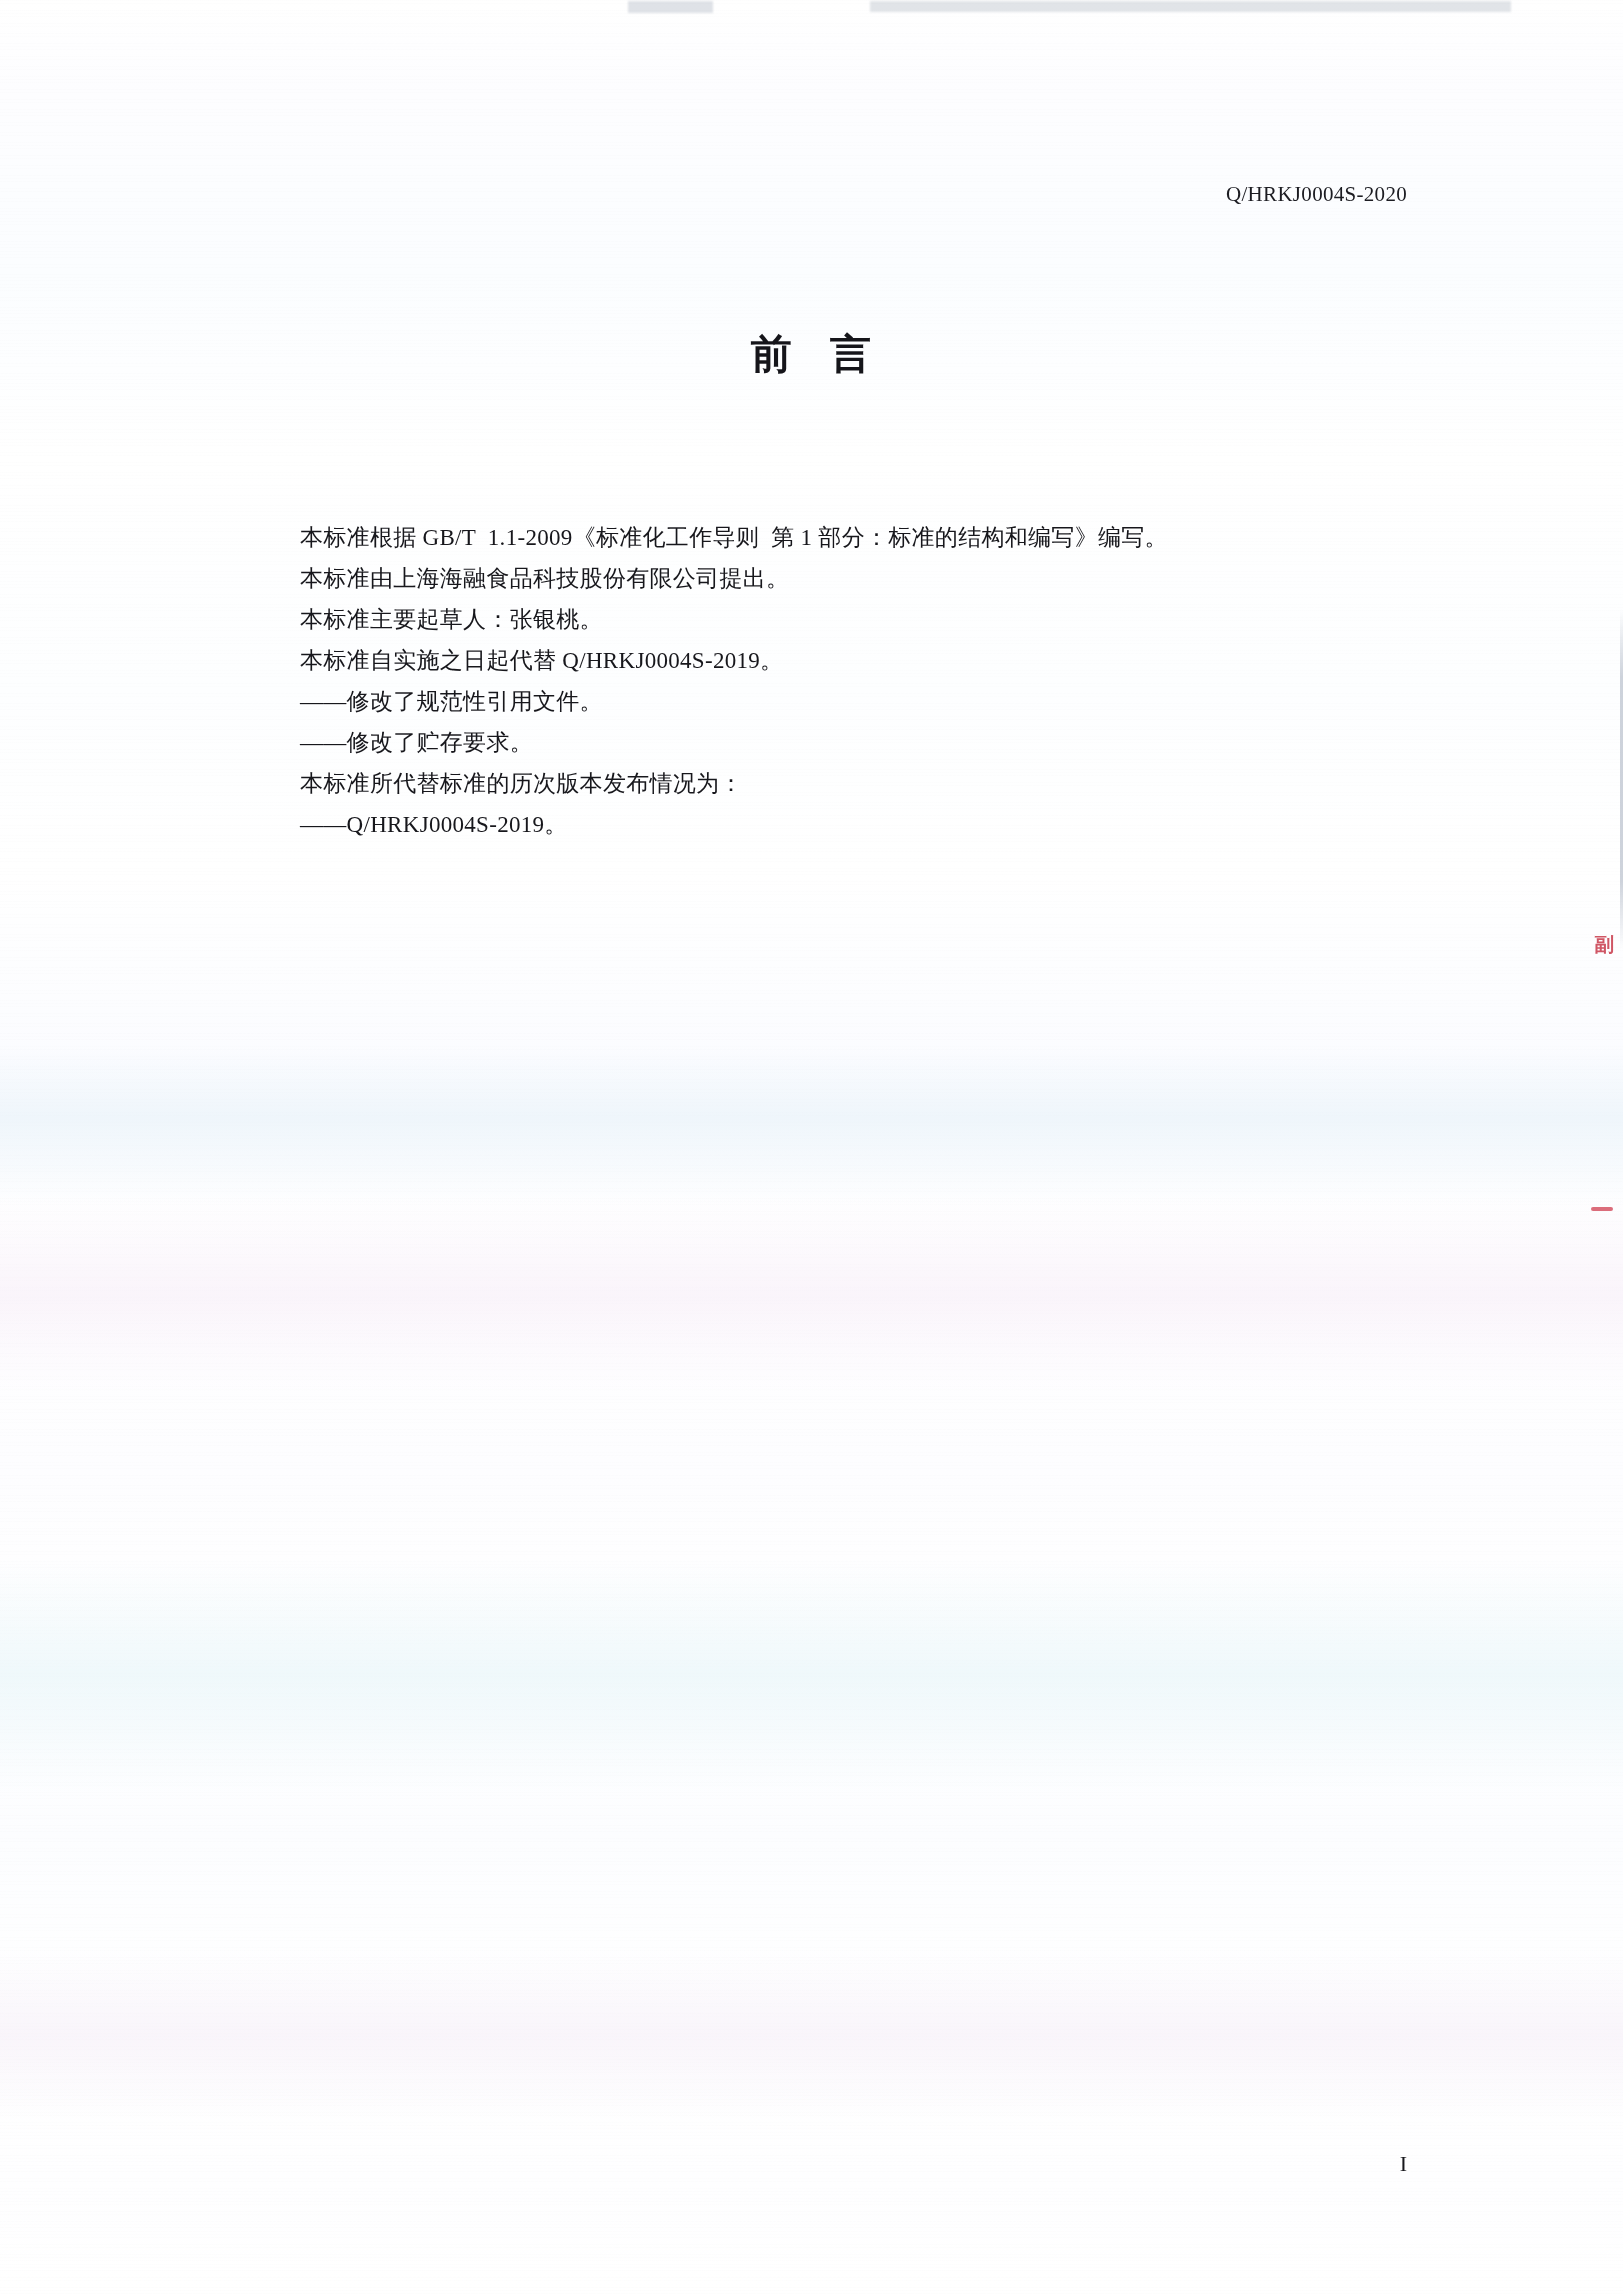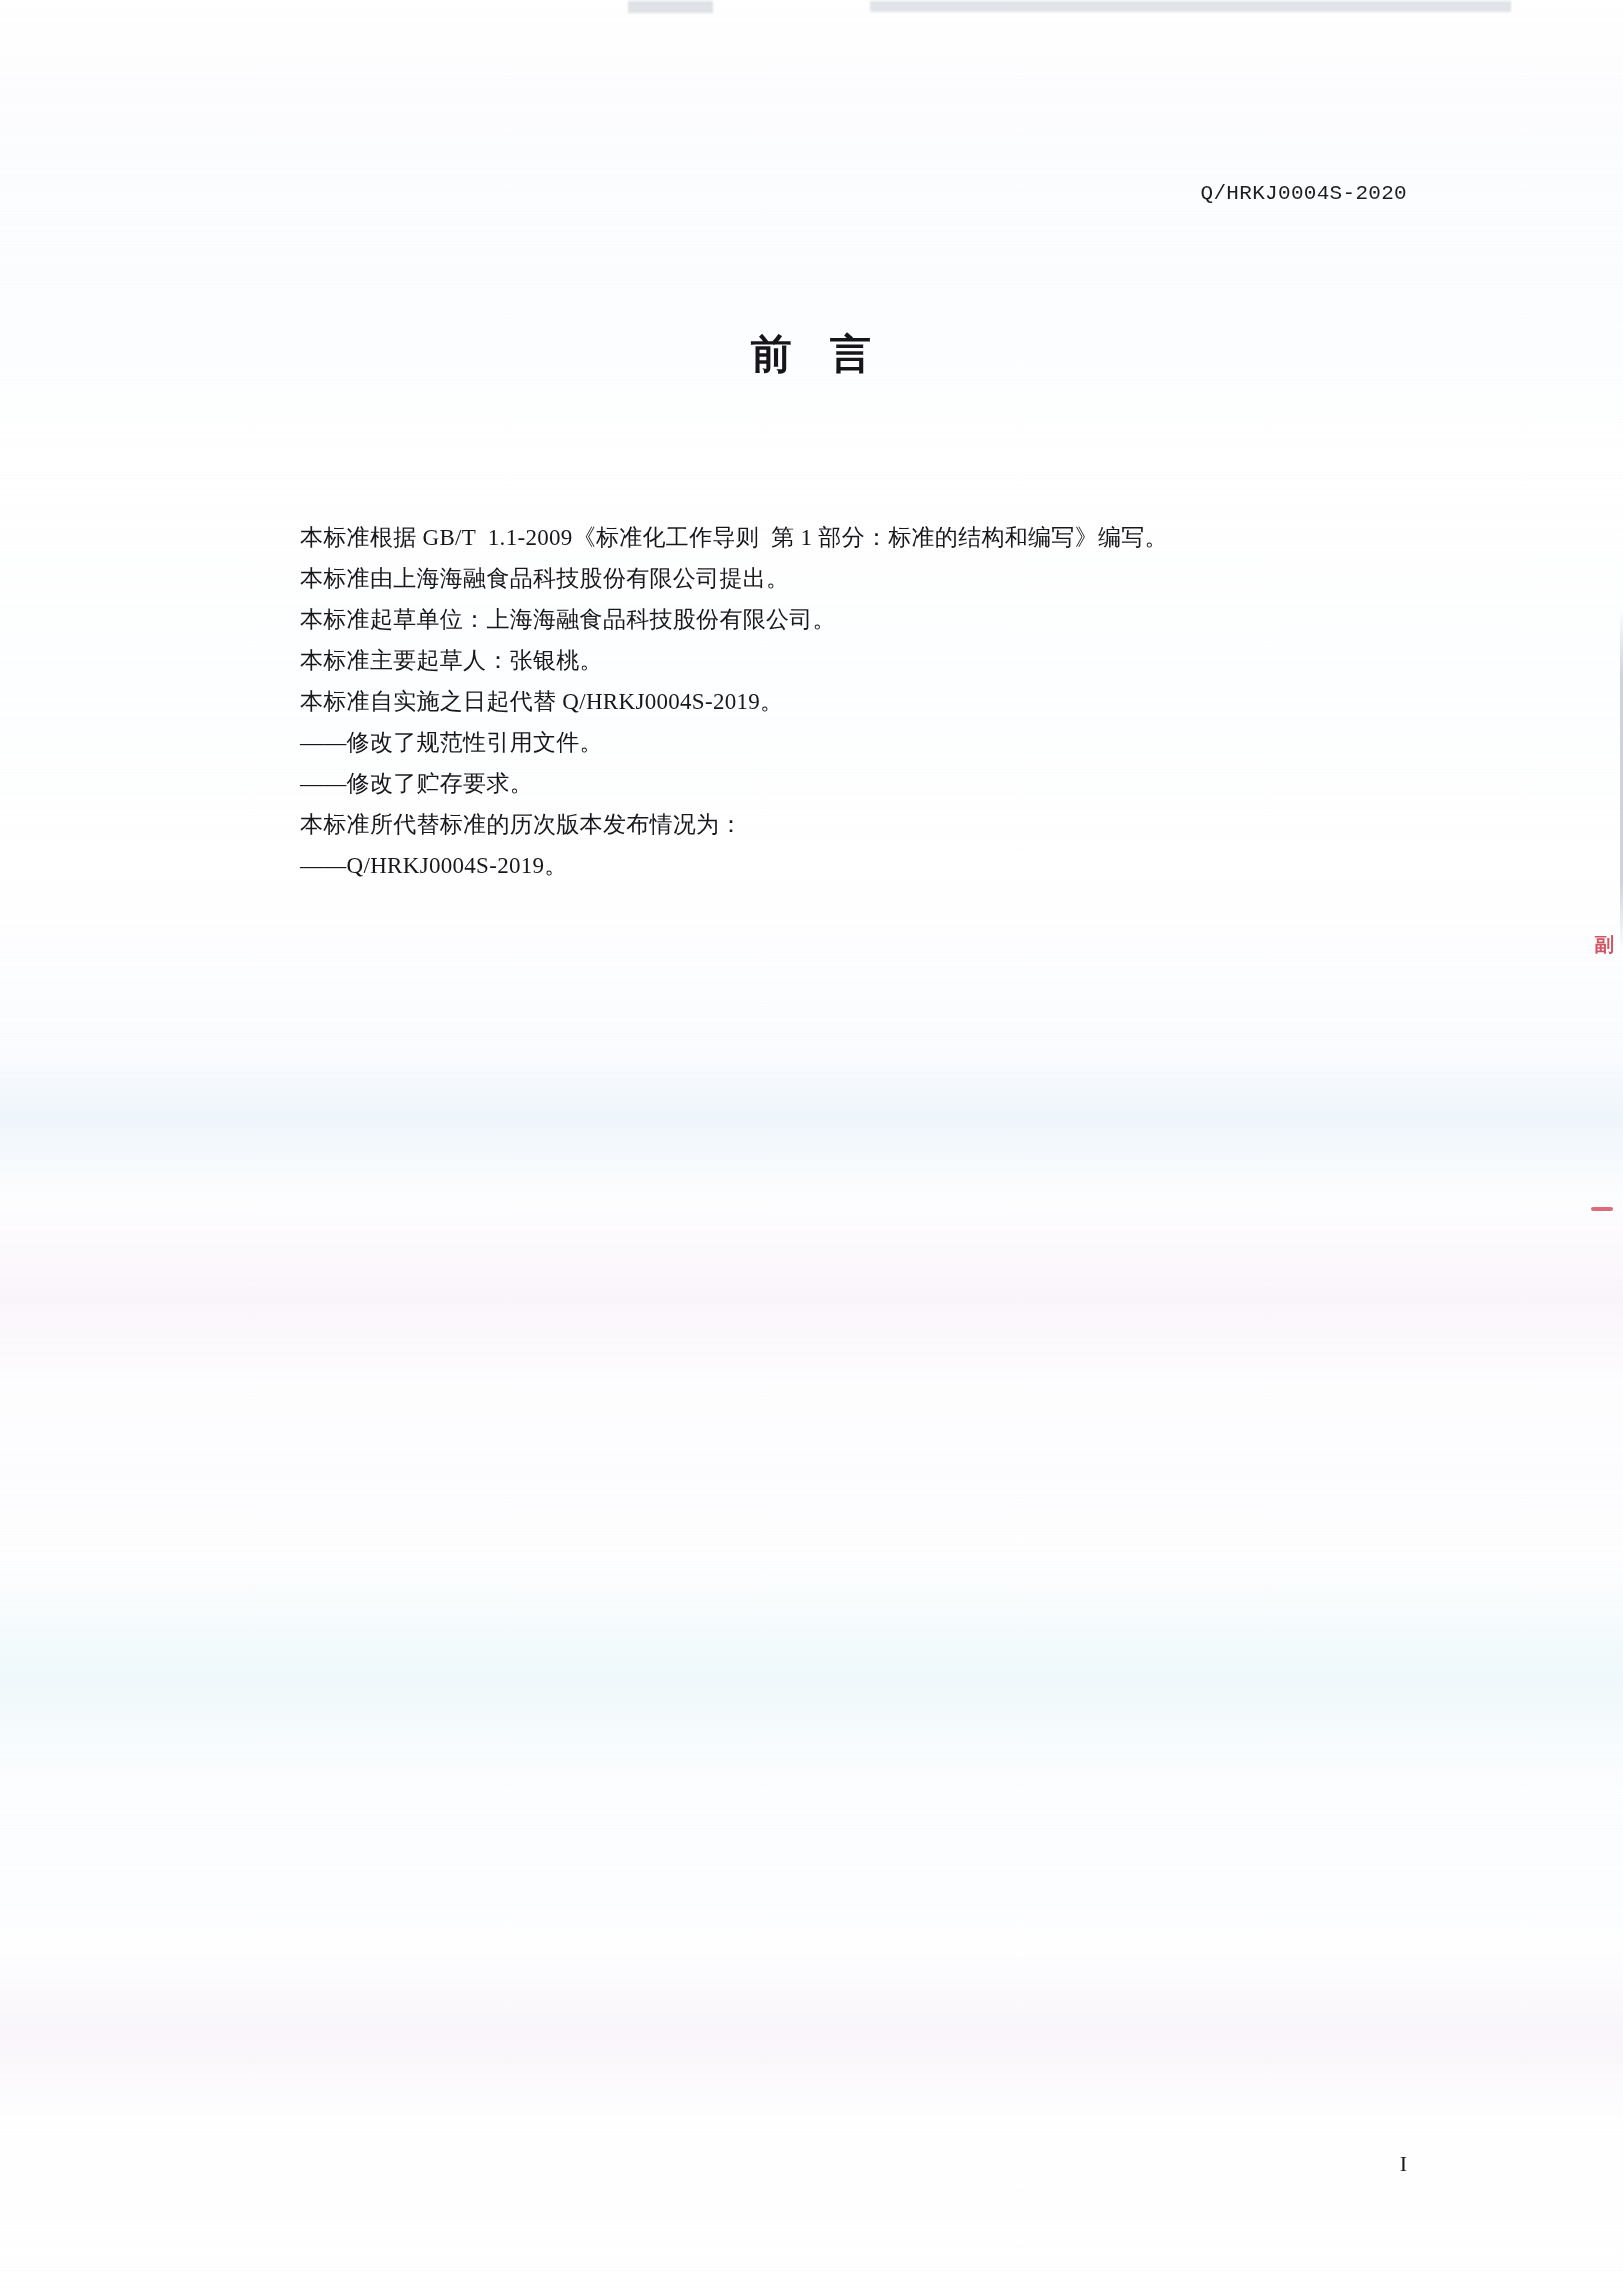--- a/index.html
+++ b/index.html
@@ -113,21 +113,21 @@
     height: 340px;
     background: linear-gradient(180deg, rgba(200,205,215,0) 0%, rgba(185,192,204,.7) 20%, rgba(185,192,204,.7) 80%, rgba(200,205,215,0) 100%);
     pointer-events: none;
   }
 
   
   .header-code {
     position: absolute;
     top: 182px;
     right: 216px;
-    font-family: Liberation Mono, monospace;
+    font-family: Liberation Serif, serif;
     font-size: 21px;
     letter-spacing: 0.3px;
     color: #1c1c22;
     white-space: nowrap;
   }
 
   .doc-title {
     position: absolute;
     top: 327px;
     left: 0;
@@ -187,21 +187,20 @@
 
   <div class="header-code">Q/HRKJ0004S-2020</div>
 
   <div class="doc-title">
     <span>前</span><span class="sp"></span><span>言</span>
   </div>
 
   <div class="body-block">
     <p>本标准根据 GB/T  1.1-2009《标准化工作导则  第 1 部分：标准的结构和编写》编写。</p>
     <p>本标准由上海海融食品科技股份有限公司提出。</p>
-    <p>本标准起草单位：上海海融食品科技股份有限公司。</p>
     <p>本标准主要起草人：张银桃。</p>
     <p>本标准自实施之日起代替 Q/HRKJ0004S-2019。</p>
     <p>——修改了规范性引用文件。</p>
     <p>——修改了贮存要求。</p>
     <p>本标准所代替标准的历次版本发布情况为：</p>
     <p>——Q/HRKJ0004S-2019。</p>
   </div>
 
   <div class="page-number">I</div>
 </div>

